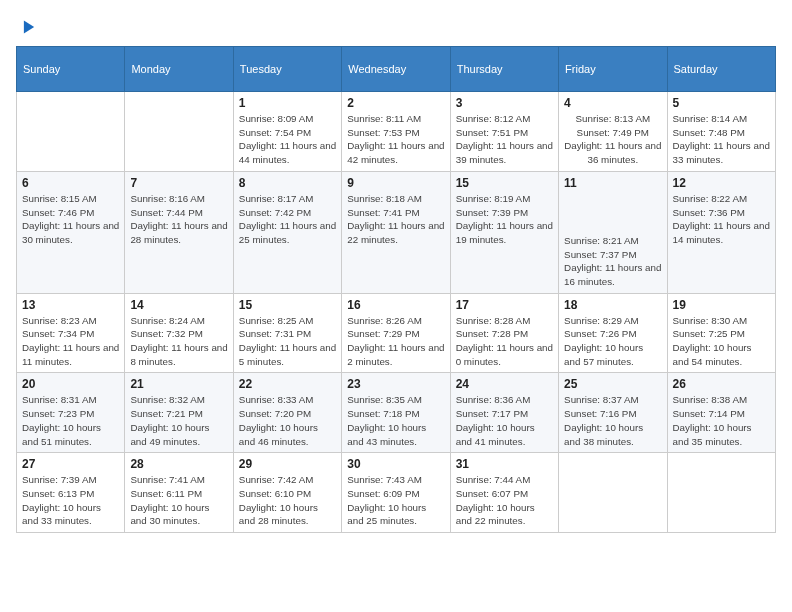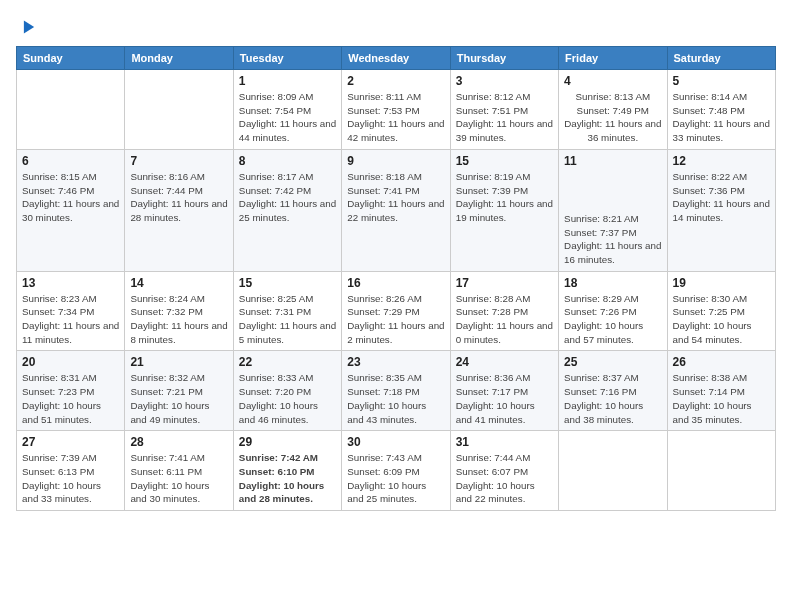--- a/index.html
+++ b/index.html
@@ -48,23 +48,23 @@
     }
     .calendar {
       width: 100%;
       border-collapse: collapse;
       font-size: 10.5px;
     }
     .calendar th {
       background-color: #3a7fc1;
       color: #fff;
       text-align: left;
-      padding: 5px 6px;
+      padding: 16px 6px;
       font-size: 11px;
-      font-weight: bold;
+      font-weight: normal;
       border: 1px solid #2d6aa0;
     }
     .calendar td {
       border: 1px solid #ccc;
       vertical-align: top;
       padding: 4px 5px;
       width: 108px;
       min-height: 70px;
       background: #fff;
     }
@@ -291,21 +291,21 @@
 Daylight: 10 hours and 33 minutes.</div>
         </td>
         <td>
           <span class="day-num">28</span>
           <div class="cell-info" style="white-space: pre-line;">Sunrise: 7:41 AM
 Sunset: 6:11 PM
 Daylight: 10 hours and 30 minutes.</div>
         </td>
         <td>
           <span class="day-num">29</span>
-          <div class="cell-info" style="white-space: pre-line; font-weight: bold;">Sunrise: 7:42 AM
+          <div class="cell-info" style="white-space: pre-line;">Sunrise: 7:42 AM
 Sunset: 6:10 PM
 Daylight: 10 hours and 28 minutes.</div>
         </td>
         <td>
           <span class="day-num">30</span>
           <div class="cell-info" style="white-space: pre-line;">Sunrise: 7:43 AM
 Sunset: 6:09 PM
 Daylight: 10 hours and 25 minutes.</div>
         </td>
         <td>

